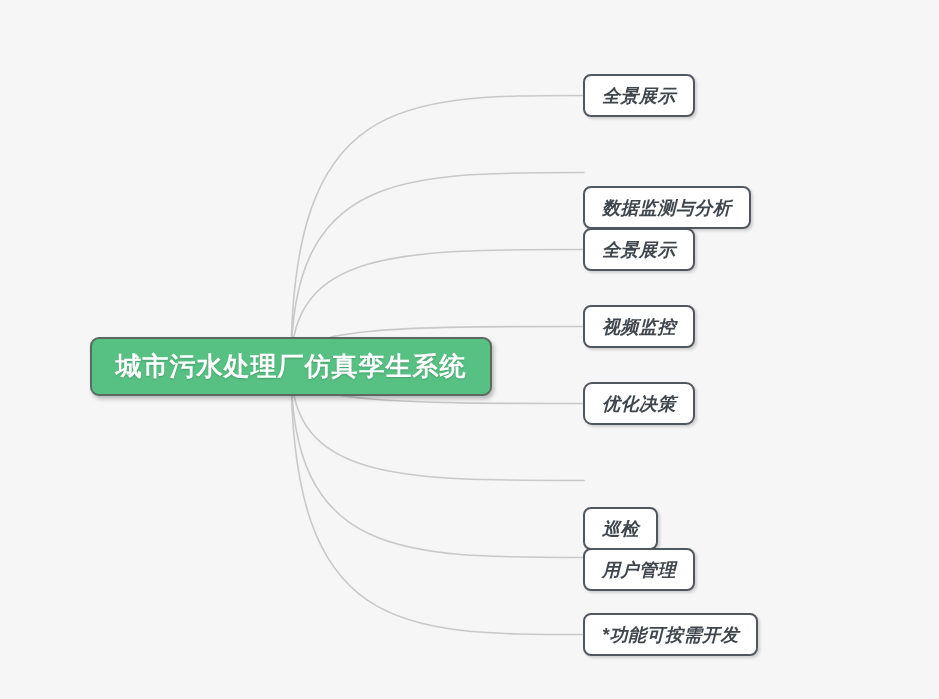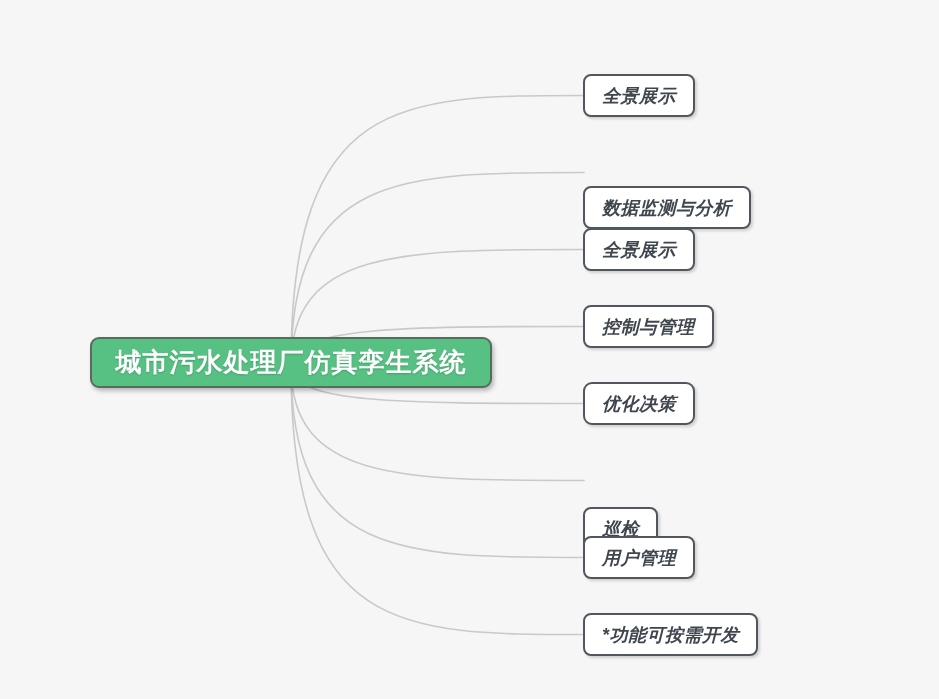--- a/index.html
+++ b/index.html
@@ -23,21 +23,21 @@
   svg.connectors{position:absolute;left:0;top:0;width:939px;height:699px;}
   svg.connectors path{
     fill:none;
     stroke:var(--connector);
     stroke-width:1.6;
     stroke-linecap:round;
   }
   .root-node{
     position:absolute;
     left:90px;top:337px;
-    width:402px;height:51px;
+    width:402px;height:59px;
     background:var(--root-fill);
     border:2px solid var(--root-border);
     border-radius:9px;
     box-shadow:2px 3px 4px rgba(0,0,0,0.25);
     color:var(--root-text);
     font-size:26px;
     font-weight:bold;
     letter-spacing:1px;
     display:flex;
     align-items:center;
@@ -83,19 +83,19 @@
       <path d="M 291 366 C 291 557.5, 400 557.5, 584 557.5"></path>
       <path d="M 291 366 C 291 634.5, 400 634.5, 584 634.5"></path>
     </svg>
 
   <div class="root-node">城市污水处理厂仿真孪生系统</div>
 
   <div id="branches">
       <div class="branch-node" style="top: 74px;">全景展示</div>
       <div class="branch-node" style="top: 151px; margin-top: 35px;">数据监测与分析</div>
       <div class="branch-node" style="top: 228px;">全景展示</div>
-      <div class="branch-node" style="top: 305px;">控制与管理</div>
+      <div class="branch-node" style="top: 305px;">视频监控</div>
       <div class="branch-node" style="top: 382px; border-radius: 9px;">优化决策</div>
       <div class="branch-node" style="top: 459px; margin-top: 48px;">巡检</div>
-      <div class="branch-node" style="top: 536px;">用户管理</div>
+      <div class="branch-node" style="top: 548px;">用户管理</div>
       <div class="branch-node" style="top: 613px;">*功能可按需开发</div>
     </div>
 </div>
 
 </body></html>

